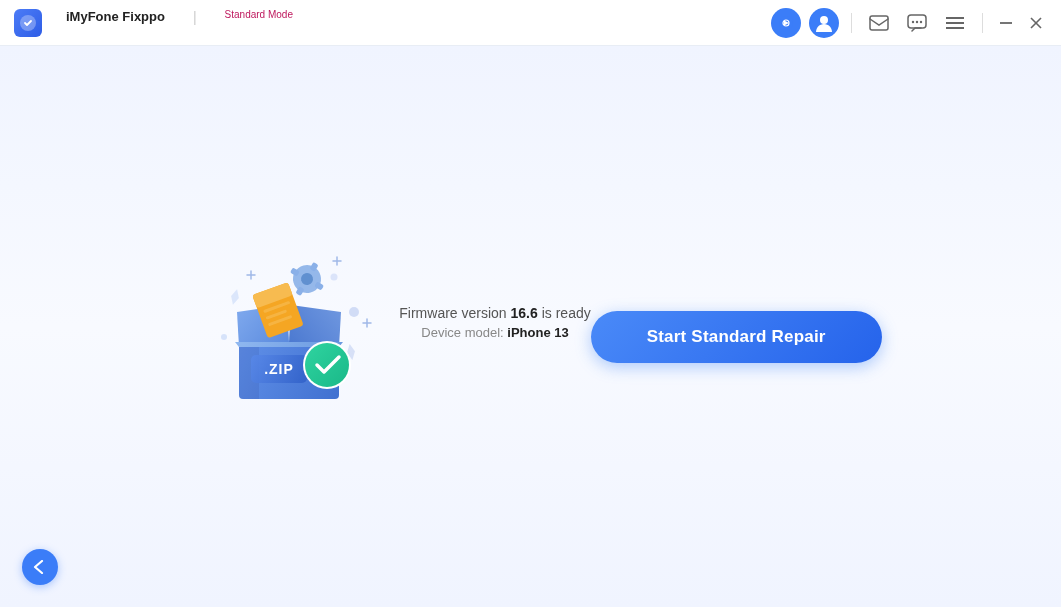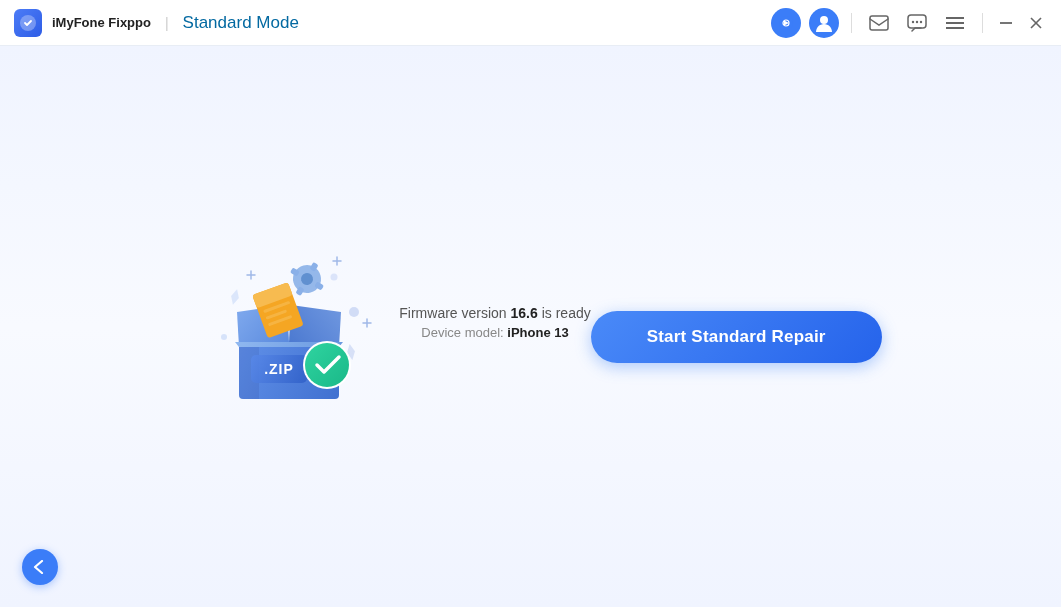--- a/index.html
+++ b/index.html
@@ -17,22 +17,22 @@
       display: flex;
       align-items: center;
       justify-content: space-between;
       height: 46px;
       background: #fff;
       padding: 0 14px;
       border-bottom: 1px solid #e8edf5;
     }
     .titlebar-left {
       display: flex;
-      align-items: center;
-      gap: 10px;
+      align-items: flex-start;
+      gap: 24px;
     }
     .app-logo {
       width: 28px;
       height: 28px;
       border-radius: 6px;
       background: linear-gradient(135deg, #4c7cf7, #2e5de6);
       display: flex;
       align-items: center;
       justify-content: center;
       color: white;
@@ -43,22 +43,22 @@
       font-size: 13px;
       font-weight: 600;
       color: #222;
     }
     .divider-bar {
       color: #ccc;
       font-size: 14px;
       margin: 0 4px;
     }
     .mode-label {
-      font-size: 17px;
-      color: #0369a1;
+      font-size: 10px;
+      color: #be185d;
     }
     .titlebar-right {
       display: flex;
       align-items: center;
       gap: 8px;
     }
     .title-icon-btn {
       width: 30px;
       height: 30px;
       border-radius: 50%;

